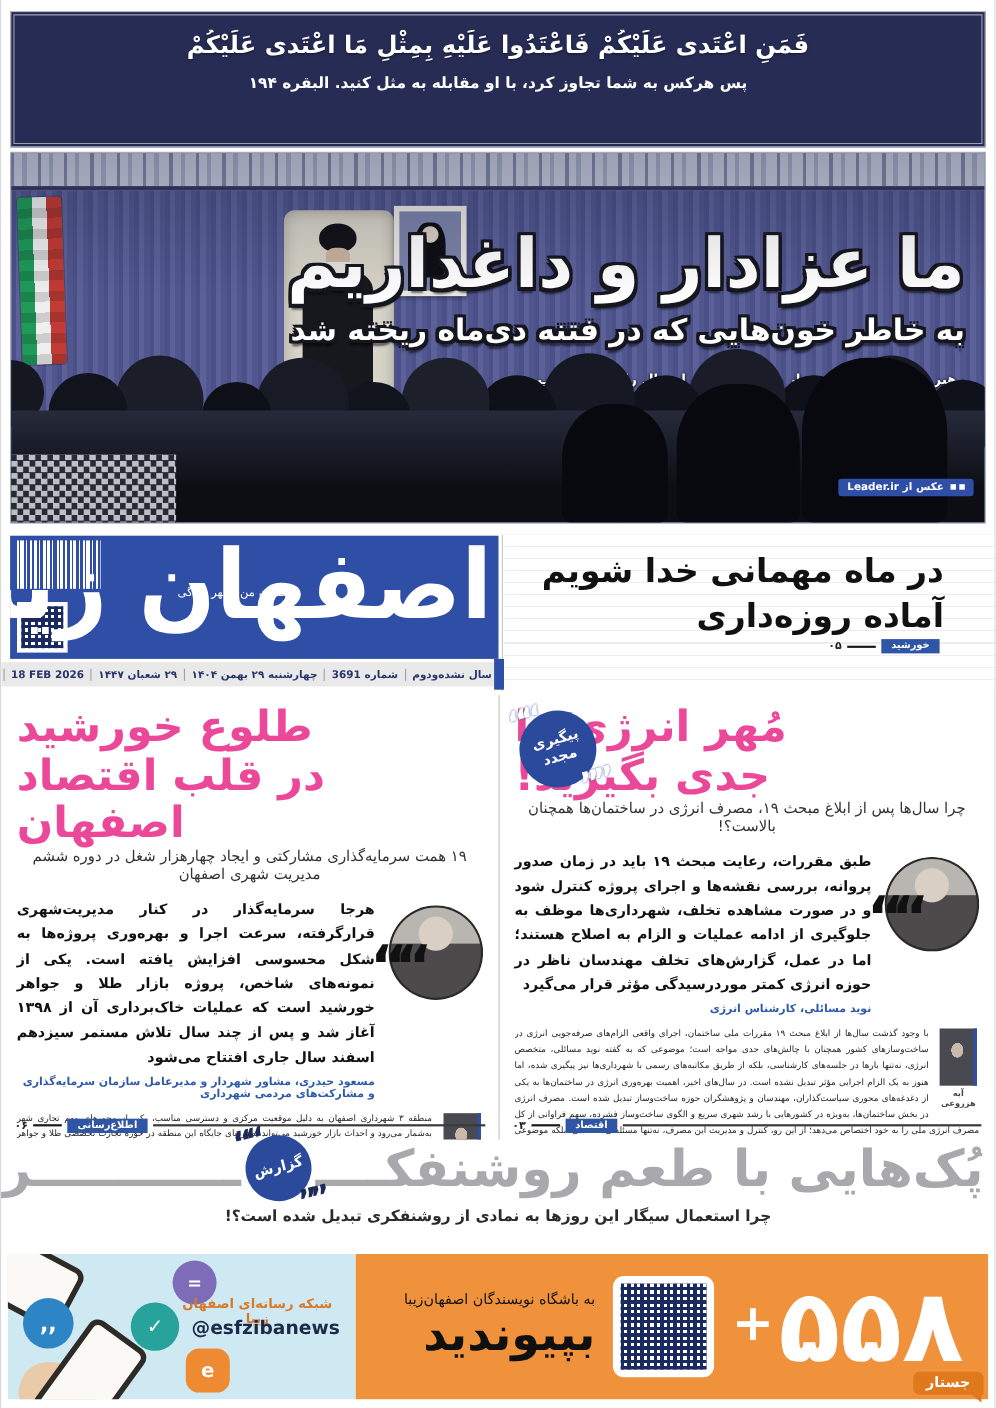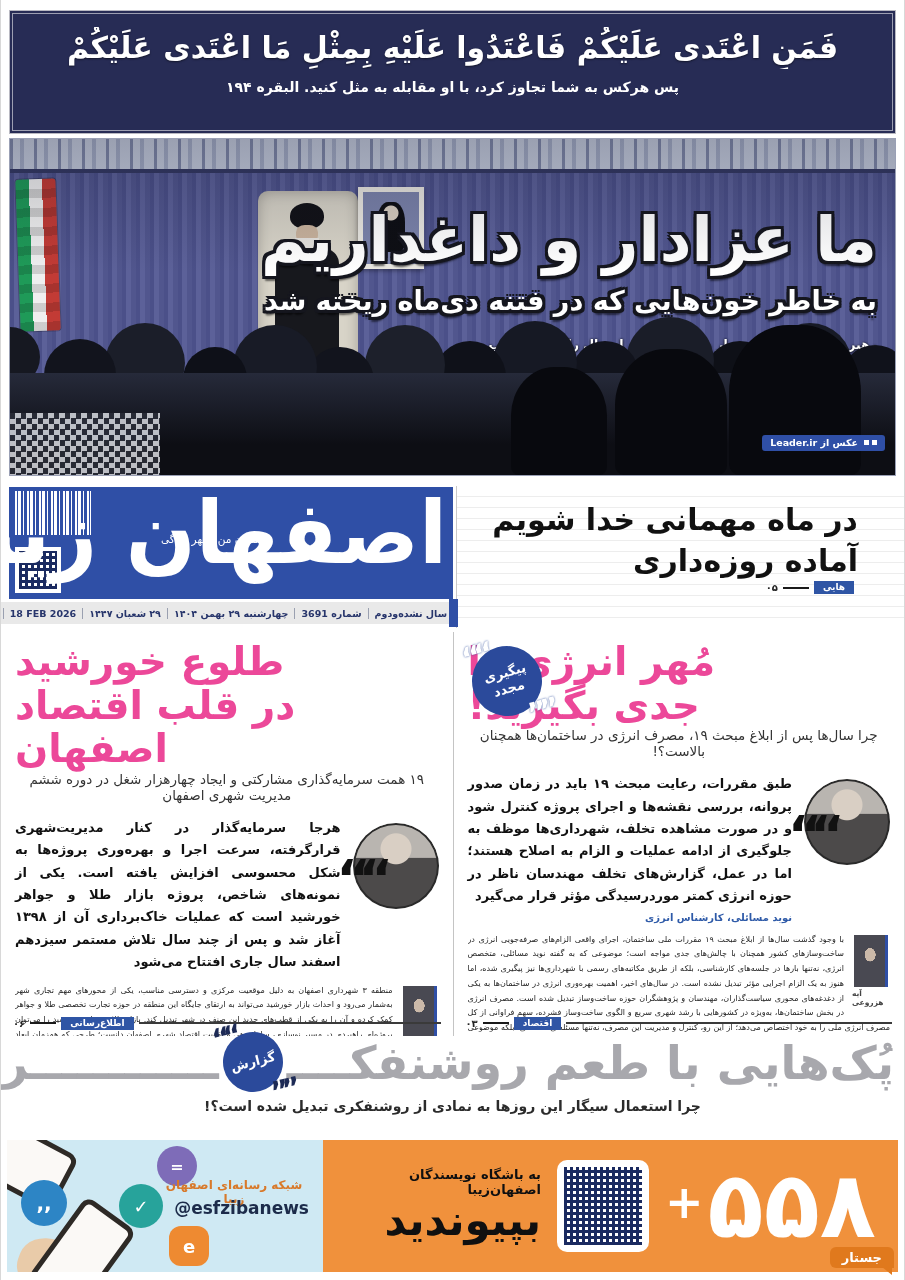--- a/index.html
+++ b/index.html
@@ -12,21 +12,21 @@
   }
 
   
   .quran-banner {
     position:absolute; top:10px; left:8px; right:8px; height:124px;
     background:#272c55; color:#fff; text-align:center;
     box-shadow: inset 0 0 0 2px #272c55, inset 0 0 0 3px rgba(255,255,255,.55);
     border:1px solid #b9b9c2;
   }
   .quran-arabic {
-    margin-top:16px; font-size:30px; font-weight:bold; line-height:1.4;
+    margin-top:16px; font-size:22px; font-weight:bold; line-height:1.4;
     text-shadow:0 1px 2px rgba(0,0,0,.5); white-space:nowrap; overflow:hidden;
   }
   .quran-translation { margin-top:10px; font-size:14px; font-weight:bold; }
 
   
   .lead-photo {
     position:absolute; top:138px; left:8px; right:8px; height:338px;
     background:
       repeating-linear-gradient(90deg, #4b5089 0 4px, #5c6199 4px 9px, #51568e 9px 14px);
     overflow:hidden; border:1px solid #9aa0b5;
@@ -217,21 +217,21 @@
     content:"\201C\201C"; position:absolute; left:-16px; top:26px;
     font-size:52px; font-weight:bold; letter-spacing:-12px; color:#111;
   }
   .q-col { flex:1; }
   .pull-quote {
     font-size:13px; font-weight:bold; line-height:1.72; color:#111;
     text-align:justify;
   }
   .attribution { margin-top:4px; font-size:10px; font-weight:bold; color:#2e5aa8; }
   .dense { margin-top:10px; font-size:8px; line-height:1.85; color:#222; text-align:justify; height:104px; overflow:hidden; }
-  .mini-wrap { float:right; width:38px; margin:2px 0 2px 8px; text-align:left; }
+  .mini-wrap { float:right; width:38px; margin:2px 0 2px 8px; text-align:center; }
   .mini-photo {
     width:34px; height:52px; margin:0 auto;
     border-right:3px solid #2f4fa6; background:#494952;
     background-image:radial-gradient(ellipse 9px 11px at 52% 38%, #cbb9a9 60%, rgba(0,0,0,0) 62%);
   }
   .mini-caption { font-size:7.5px; line-height:1.3; font-weight:bold; color:#444; margin-top:2px; }
 
   
   .rule-tag {
     position:absolute; left:12px; right:12px; bottom:6px; height:14px;
@@ -263,21 +263,21 @@
   .report-subhead { text-align:center; font-size:14px; font-weight:bold; color:#2b2b2b; margin-top:2px; }
 
   
   .bottom-banner { position:absolute; top:1140px; left:6px; right:6px; height:132px; display:flex; }
   .orange-part { flex:1; background:#f0913c; position:relative; display:flex; align-items:center; padding:0 22px; gap:16px; }
   .count-block { display:flex; align-items:center; direction:ltr; color:#fff; }
   .count-plus { font-size:46px; font-weight:bold; margin-right:4px; margin-top:-8px; }
   .count-num { font-size:92px; font-weight:bold; letter-spacing:2px; line-height:1; }
   .big-qr { width:92px; height:92px; background:#fff; border-radius:10px; padding:7px; flex:0 0 92px; }
   .club-block { text-align:right; color:#101010; }
-  .club-line { font-size:13px; font-weight:bold; }
+  .club-line { font-size:13px; font-weight:normal; }
   .club-join { font-size:42px; font-weight:bold; line-height:1.15; }
   .corner-tag {
     position:absolute; right:4px; bottom:4px; background:#e0791d; color:#fff;
     font-size:13px; font-weight:bold; padding:3px 12px; border-radius:6px 6px 0 6px;
   }
   .corner-tag::after {
     content:""; position:absolute; right:2px; bottom:-7px;
     border-left:10px solid transparent; border-top:8px solid #e0791d;
   }
   .social-part { flex:0 0 316px; background:#cfe9f3; position:relative; overflow:hidden; }
@@ -340,21 +340,21 @@
   </div>
 
   <div class="ramadan-cell">
     <div class="ram-headline">
       <div>در ماه مهمانی خدا شویم</div>
       <div>آماده روزه‌داری</div>
     </div>
     <div class="ram-tag">
       <span class="tag-num">۰۵</span>
       <span class="tag-shortline"></span>
-      <span class="tag-badge">هایی</span>
+      <span class="tag-badge">خورشید</span>
     </div>
   </div>
 
   <div class="masthead-box">
     <div class="mast-barcode"></div>
     <div class="mast-qr">
         <div class="qr-pattern"></div>
       </div>
     <div class="mast-title">اصفهان زیبا</div>
     <div class="mast-tagline">اصفهان من، شهر زندگی</div>
@@ -407,20 +407,21 @@
     <div class="mid-col">
       <div class="col-headline">
         <div>طلوع خورشید</div>
         <div>در قلب اقتصاد اصفهان</div>
       </div>
       <div class="col-subhead light">۱۹ همت سرمایه‌گذاری مشارکتی و ایجاد چهارهزار شغل در دوره ششم مدیریت شهری اصفهان</div>
       <div class="q-row">
         <div class="q-portrait"></div>
         <div class="q-col">
           <div class="pull-quote">هرجا سرمایه‌گذار در کنار مدیریت‌شهری قرارگرفته، سرعت اجرا و بهره‌وری پروژه‌ها به شکل محسوسی افزایش یافته است. یکی از نمونه‌های شاخص، پروژه بازار طلا و جواهر خورشید است که عملیات خاک‌برداری آن از ۱۳۹۸ آغاز شد و پس از چند سال تلاش مستمر سیزدهم اسفند سال جاری افتتاح می‌شود</div>
+          <div class="attribution">مسعود حیدری، مشاور شهردار و مدیرعامل سازمان سرمایه‌گذاری و مشارکت‌های مردمی شهرداری</div>
         </div>
       </div>
       <div class="dense">
         <span class="mini-wrap">
           <span class="mini-photo" style="display:block"></span>
 
         </span>
         <span>منطقه ۳ شهرداری اصفهان به دلیل موقعیت مرکزی و دسترسی مناسب، یکی از محورهای مهم تجاری شهر به‌شمار می‌رود و احداث بازار خورشید می‌تواند به ارتقای جایگاه این منطقه در حوزه تجارت تخصصی طلا و جواهر کمک کرده و آن را به یکی از قطب‌های جدید این صنف در شهر تبدیل کند. بازار طلا و جواهر خورشید را می‌توان پروژه‌ای راهبردی در مسیر نوسازی، سامان‌دهی و تقویت اقتصاد شهری اصفهان دانست؛ طرحی که هم‌زمان ابعاد اقتصادی، کالبدی و مدیریتی را در خود جای داده است. پروژه احداث بازار طلا و جواهر «خورشید» به عنوان یکی از بزرگ‌ترین طرح‌های مشارکتی سال‌های اخیر در منطقه ۳ اصفهان، با هدف سامان‌دهی صنف طلا و جواهر، ارتقای زیرساخت‌های تجاری و تقویت اقتصاد شهری اجرا شده است. این پروژه با مشارکت بخش خصوصی و راهبری سازمان سرمایه‌گذاری و مشارکت‌های مردمی شهرداری اصفهان کلید خورد و عملیات اجرایی آن از ۱۳۹۸ آغاز شد. اکنون پس از چند سال فعالیت مستمر، بازار خورشید آماده بهره‌برداری است و به عنوان یک مجموعه تخصصی، ظرفیت جدیدی برای فعالان حوزه طلا و جواهر در اصفهان فراهم می‌کند. تجمیع و سامان‌دهی واحدهای پراکنده طلا و جواهر، افزایش امنیت معاملات و نگهداری مصنوعات قیمتی، ایجاد زیرساخت استاندارد برای فعالیت صنفی، کمک به رونق اقتصادی منطقه ۳، کاهش بار ترافیکی و بی‌نظمی در برخی محورهای سنتی خرید و فروش طلا از اهداف احداث بازار خورشید است. بازار خورشید به‌صورت یک مجتمع تخصصی طراحی شده که علاوه بر واحدهای تجاری، زیرساخت‌های ایمنی، امنیتی و خدماتی مناسب را...</span>
       </div>
       <div class="rule-tag">

